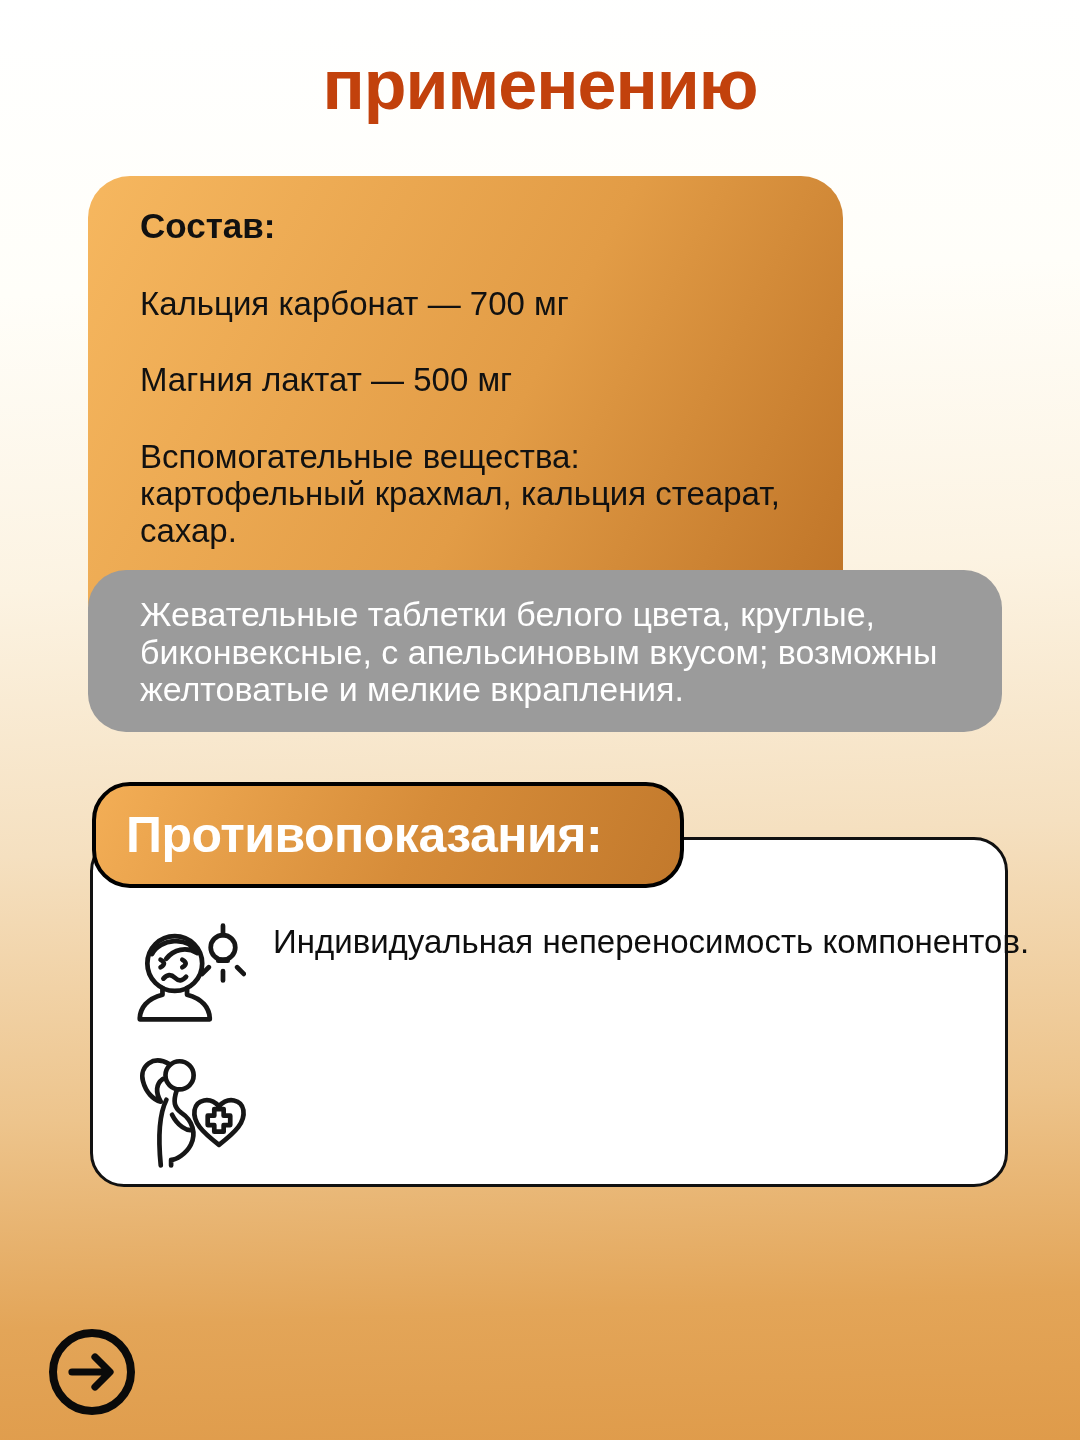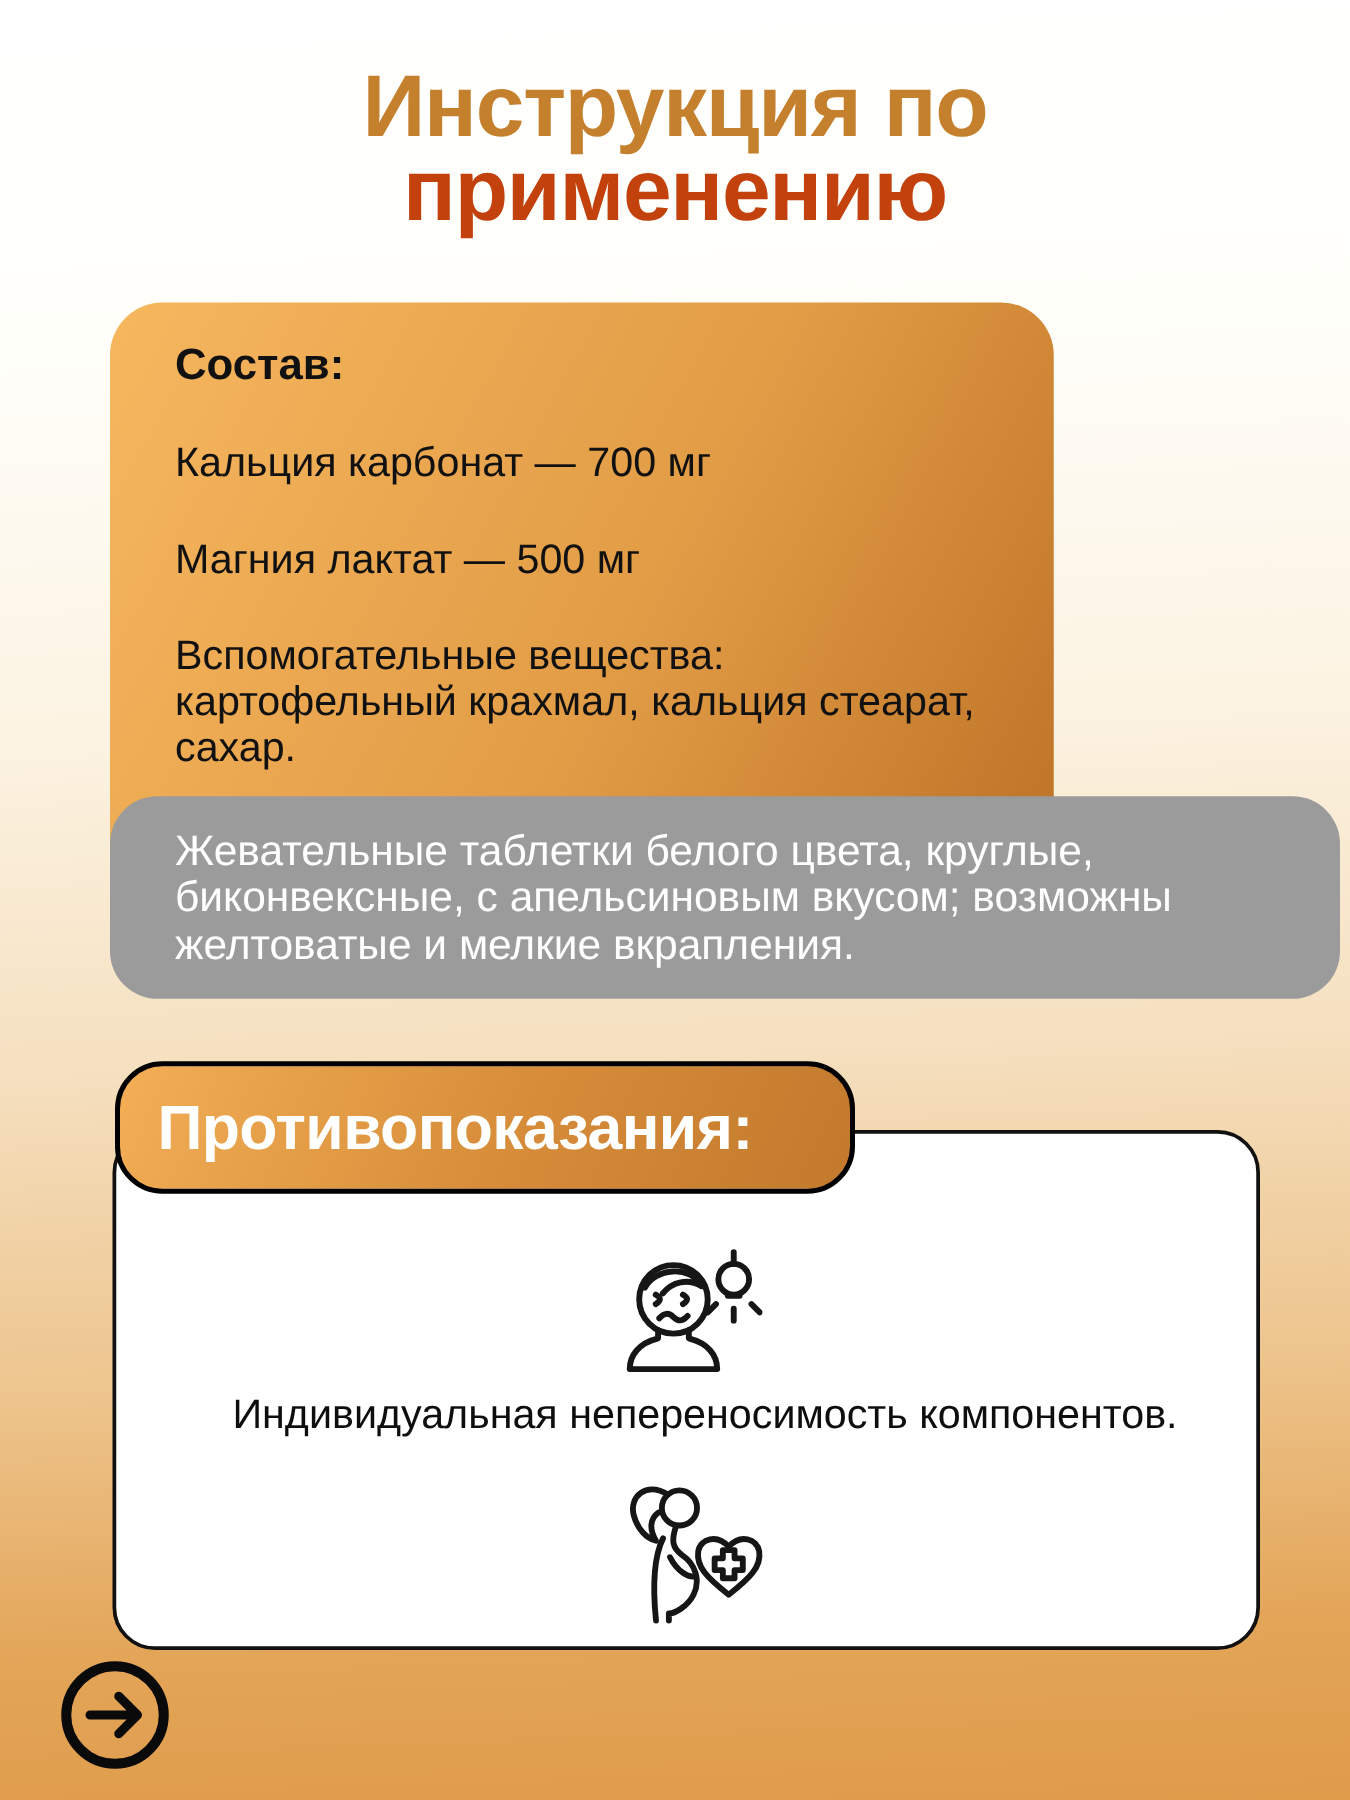--- a/index.html
+++ b/index.html
@@ -53,21 +53,21 @@
     margin: 40px 0 0 0;
     font-size: 33px;
     line-height: 1.12;
     font-weight: 400;
   }
 
   .description-card {
     position: relative;
     z-index: 2;
     box-sizing: border-box;
-    width: 984px;
+    width: 914px;
     margin: -75px 0 0 88px;
     border-radius: 38px;
     background: #9b9b9b;
     padding: 26px 52px 24px 52px;
   }
   .description-text {
     margin: 0;
     color: #ffffff;
     font-size: 34px;
     line-height: 1.1;
@@ -101,22 +101,21 @@
     box-sizing: border-box;
     width: 918px;
     margin: -51px 0 0 90px;
     border: 3px solid #111111;
     border-radius: 34px;
     background: #ffffff;
     padding: 80px 28px 14px 34px;
   }
   .contra-row {
     display: flex;
-    align-items: center;
-    flex-direction: column;
+    align-items: flex-start;
   }
   .contra-row + .contra-row { margin-top: 28px; }
   .contra-icon {
     flex: 0 0 122px;
     display: flex;
     justify-content: center;
     align-items: center;
   }
   .contra-text {
     margin-left: 24px;
@@ -145,21 +144,20 @@
     stroke: #161616;
     stroke-width: 5;
     stroke-linecap: round;
     stroke-linejoin: round;
   }
 </style>
 </head>
 <body>
 
 <h1 class="page-title">
-  <span class="title-line1">Инструкция по</span>
   <span class="title-line2">применению</span>
 </h1>
 
 <section class="composition-card">
   <h2 class="comp-heading">Состав:</h2>
   <p class="comp-item">Кальция карбонат — 700 мг</p>
   <p class="comp-item">Магния лактат — 500 мг</p>
   <p class="comp-item">Вспомогательные вещества: картофельный крахмал, кальция стеарат, сахар.</p>
 </section>
 

